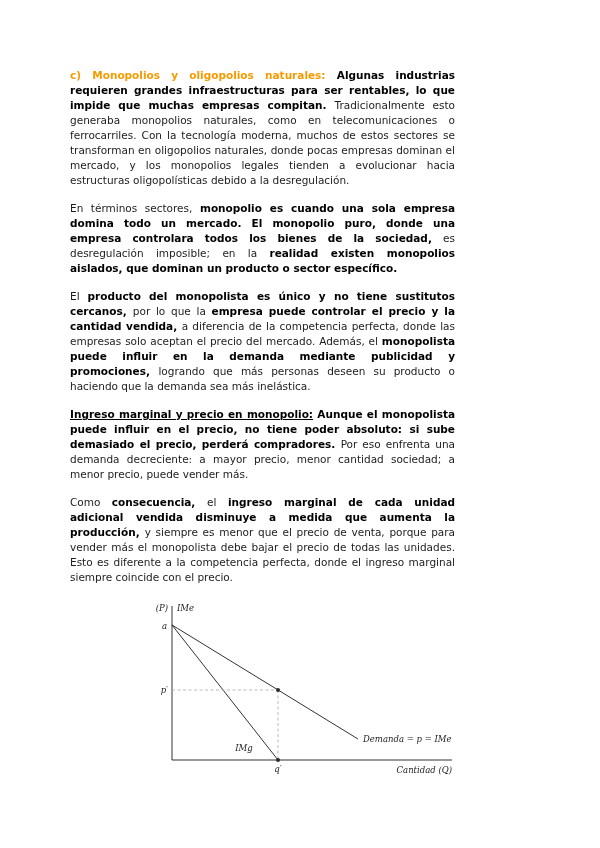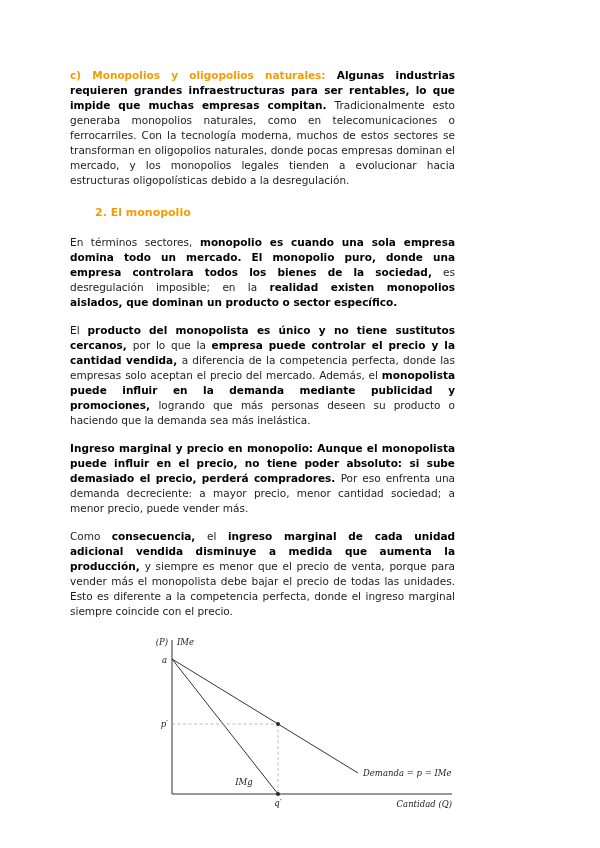--- a/index.html
+++ b/index.html
@@ -12,21 +12,21 @@
     padding: 68px 70px 0 70px;
     font-family: "DejaVu Sans", "Liberation Sans", sans-serif;
     font-size: 10.5px;
     line-height: 15px;
     color: #1c1c1c;
     overflow: hidden;
   }
   .para { text-align: justify; margin: 0 0 13px 0; }
   .b { font-weight: bold; color: #000000; }
   .orange { color: #f59b00; }
-  .u { }
+  .u { text-decoration: underline; }
   .section-heading {
     color: #f59b00;
     font-weight: bold;
     font-size: 11px;
     margin: 17px 0 15px 25px;
   }
   .figure { margin: 8px 0 0 62px; }
   .axis   { stroke:#1c1c1c; stroke-width:0.9; }
   .curve  { stroke:#1c1c1c; stroke-width:0.9; }
   .dashed { stroke:#b3b3b3; stroke-width:0.9; stroke-dasharray:3 2.5; }
@@ -38,21 +38,20 @@
     fill: #222222;
   }
 </style>
 </head>
 <body>
 
 <div class="page">
 
   <p class="para"><span class="b orange">c) Monopolios y oligopolios naturales: </span><span class="b">Algunas industrias requieren grandes infraestructuras para ser rentables, lo que impide que muchas empresas compitan. </span><span>Tradicionalmente esto generaba monopolios naturales, como en telecomunicaciones o ferrocarriles. Con la tecnología moderna, muchos de estos sectores se transforman en oligopolios naturales, donde pocas empresas dominan el mercado, y los monopolios legales tienden a evolucionar hacia estructuras oligopolísticas debido a la desregulación.</span></p>
 
-  <h2 class="section-heading">2. El monopolio</h2>
 
   <p class="para"><span>En términos sectores, </span><span class="b">monopolio es cuando una sola empresa domina todo un mercado. El monopolio puro, donde una empresa controlara todos los bienes de la sociedad, </span><span>es desregulación imposible; en la </span><span class="b">realidad existen monopolios aislados, que dominan un producto o sector específico.</span></p>
 
   <p class="para"><span>El </span><span class="b">producto del monopolista es único y no tiene sustitutos cercanos, </span><span>por lo que la </span><span class="b">empresa puede controlar el precio y la cantidad vendida, </span><span>a diferencia de la competencia perfecta, donde las empresas solo aceptan el precio del mercado. Además, el </span><span class="b">monopolista puede influir en la demanda mediante publicidad y promociones, </span><span>logrando que más personas deseen su producto o haciendo que la demanda sea más inelástica.</span></p>
 
   <p class="para"><span class="b u">Ingreso marginal y precio en monopolio:</span><span class="b"> Aunque el monopolista puede influir en el precio, no tiene poder absoluto: si sube demasiado el precio, perderá compradores. </span><span>Por eso enfrenta una demanda decreciente: a mayor precio, menor cantidad sociedad; a menor precio, puede vender más.</span></p>
 
   <p class="para"><span>Como </span><span class="b">consecuencia, </span><span>el </span><span class="b">ingreso marginal de cada unidad adicional vendida disminuye a medida que aumenta la producción, </span><span>y siempre es menor que el precio de venta, porque para vender más el monopolista debe bajar el precio de todas las unidades. Esto es diferente a la competencia perfecta, donde el ingreso marginal siempre coincide con el precio.</span></p>
 
   <figure class="figure">

